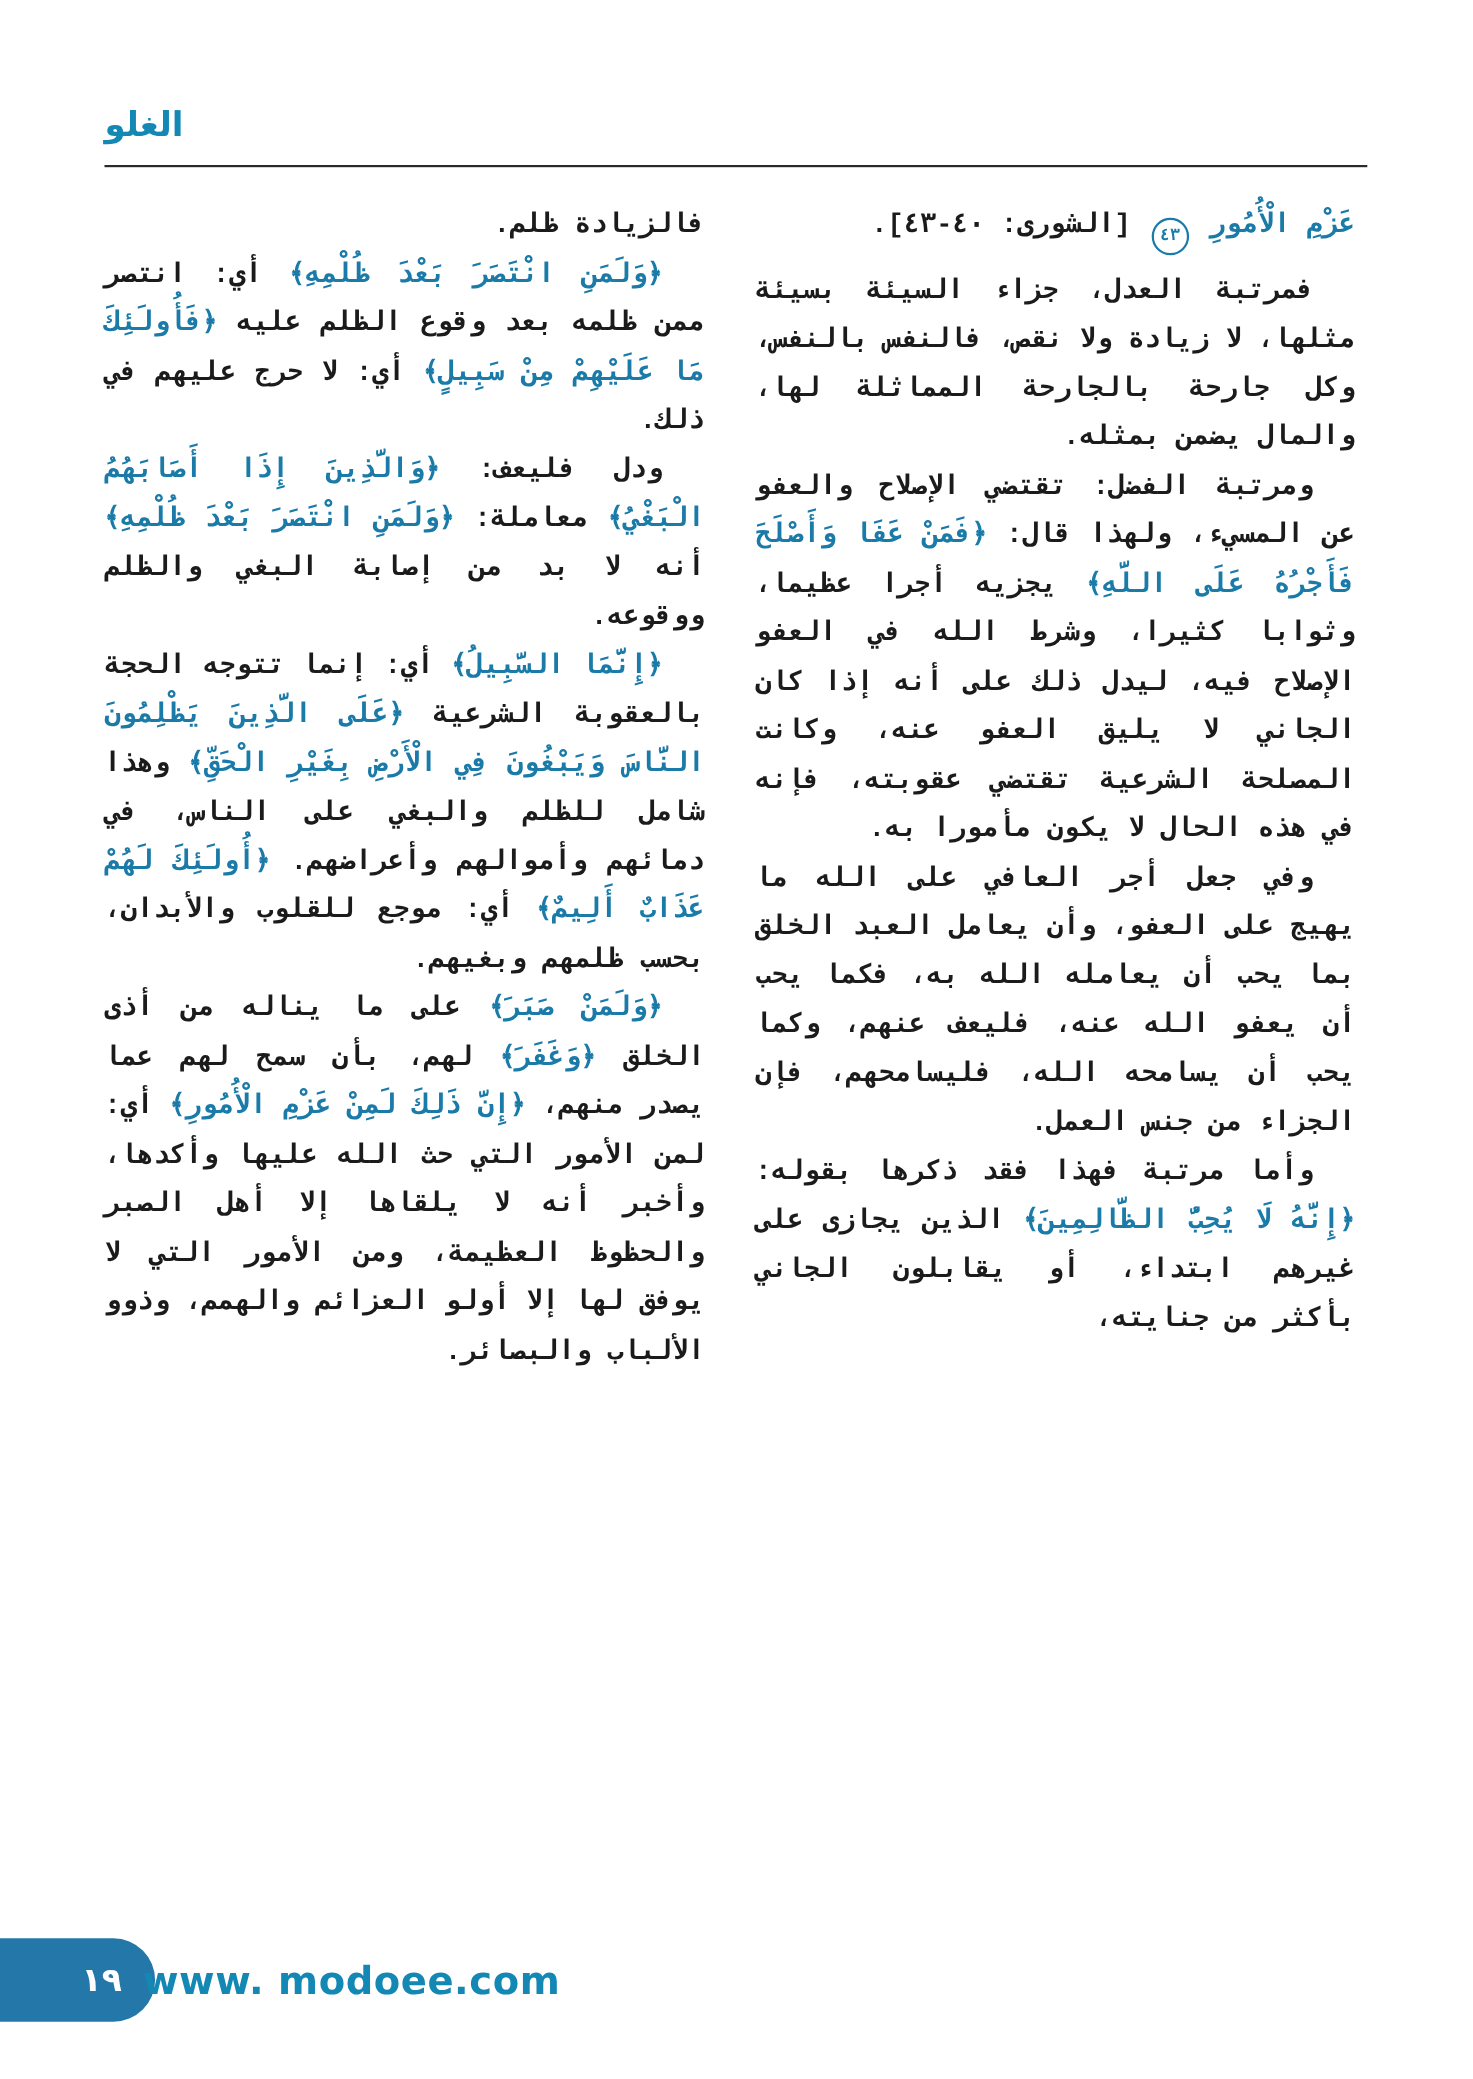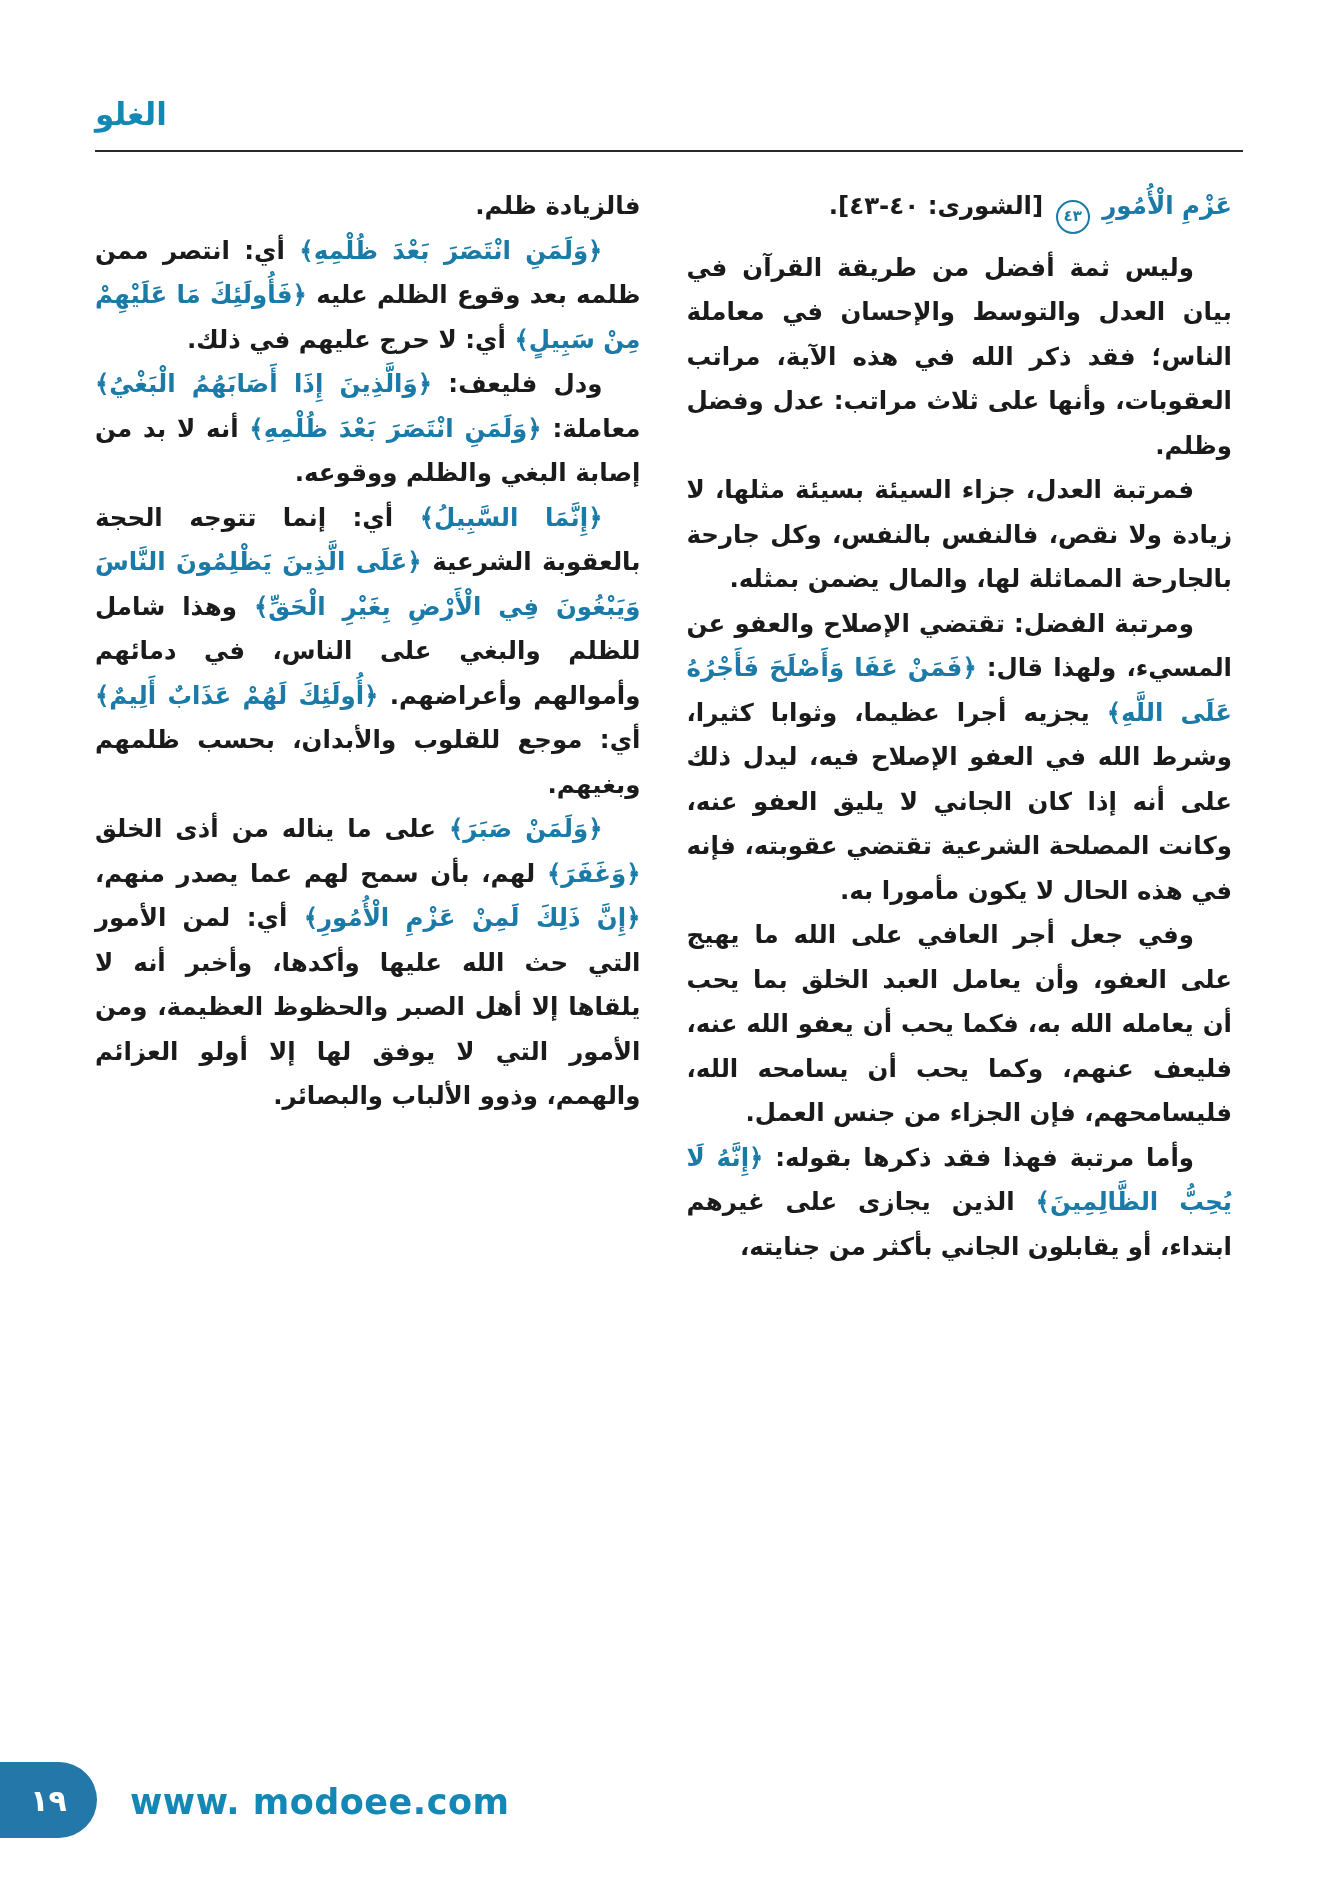--- a/index.html
+++ b/index.html
@@ -29,21 +29,21 @@
     background: var(--rule, #2a2a2a);
   }
   .columns {
     position: absolute;
     top: 184px;
     right: 107px;
     left: 95px;
     display: flex;
     gap: 46px;
   }
-  .col { flex: 1; min-width: 0; }
+  .col { flex: 1; min-width: 0; font-family: Liberation Mono, monospace; }
   .para {
     margin: 0;
     font-size: 24.5px;
     line-height: 44.5px;
     font-weight: 700;
     color: var(--ink, #1b1b1b);
     text-align: justify;
     text-indent: 38px;
   }
   .para.no-indent { text-indent: 0; }
@@ -68,20 +68,21 @@
     position: absolute;
     left: 0;
     bottom: 52px;
     width: 97px;
     height: 76px;
     background: var(--tab, #2478a9);
     border-radius: 0 38px 38px 0;
     display: flex;
     align-items: center;
     justify-content: center;
+    padding-left: 44px;
   }
   .page-tab span {
     color: #ffffff;
     font-size: 30px;
     font-weight: 700;
   }
   .site-url {
     position: absolute;
     left: 130px;
     bottom: 68px;
@@ -97,21 +98,20 @@
 
 <div class="page">
 
   <div class="running-head">الغلو</div>
 
   <div class="head-rule"></div>
 
   <main class="columns">
     <section class="col">
         <p class="para no-indent"><span class="quran">عَزْمِ الْأُمُورِ </span><span class="ayah">٤٣</span><span> [الشورى: ٤٠-٤٣].</span></p>
-        <p class="para"><span>وليس ثمة أفضل من طريقة القرآن في بيان العدل والتوسط والإحسان في معاملة الناس؛ فقد ذكر الله في هذه الآية، مراتب العقوبات، وأنها على ثلاث مراتب: عدل وفضل وظلم.</span></p>
         <p class="para"><span>فمرتبة العدل، جزاء السيئة بسيئة مثلها، لا زيادة ولا نقص، فالنفس بالنفس، وكل جارحة بالجارحة المماثلة لها، والمال يضمن بمثله.</span></p>
         <p class="para"><span>ومرتبة الفضل: تقتضي الإصلاح والعفو عن المسيء، ولهذا قال: </span><span class="quran">﴿فَمَنْ عَفَا وَأَصْلَحَ فَأَجْرُهُ عَلَى اللَّهِ﴾</span><span> يجزيه أجرا عظيما، وثوابا كثيرا، وشرط الله في العفو الإصلاح فيه، ليدل ذلك على أنه إذا كان الجاني لا يليق العفو عنه، وكانت المصلحة الشرعية تقتضي عقوبته، فإنه في هذه الحال لا يكون مأمورا به.</span></p>
         <p class="para"><span>وفي جعل أجر العافي على الله ما يهيج على العفو، وأن يعامل العبد الخلق بما يحب أن يعامله الله به، فكما يحب أن يعفو الله عنه، فليعف عنهم، وكما يحب أن يسامحه الله، فليسامحهم، فإن الجزاء من جنس العمل.</span></p>
         <p class="para"><span>وأما مرتبة فهذا فقد ذكرها بقوله: </span><span class="quran">﴿إِنَّهُ لَا يُحِبُّ الظَّالِمِينَ﴾</span><span> الذين يجازى على غيرهم ابتداء، أو يقابلون الجاني بأكثر من جنايته،</span></p>
       </section>
     <section class="col">
         <p class="para no-indent"><span>فالزيادة ظلم.</span></p>
         <p class="para"><span class="quran">﴿وَلَمَنِ انْتَصَرَ بَعْدَ ظُلْمِهِ﴾</span><span> أي: انتصر ممن ظلمه بعد وقوع الظلم عليه </span><span class="quran">﴿فَأُولَئِكَ مَا عَلَيْهِمْ مِنْ سَبِيلٍ﴾</span><span> أي: لا حرج عليهم في ذلك.</span></p>
         <p class="para"><span>ودل فليعف: </span><span class="quran">﴿وَالَّذِينَ إِذَا أَصَابَهُمُ الْبَغْيُ﴾</span><span> معاملة: </span><span class="quran">﴿وَلَمَنِ انْتَصَرَ بَعْدَ ظُلْمِهِ﴾</span><span> أنه لا بد من إصابة البغي والظلم ووقوعه.</span></p>
         <p class="para"><span class="quran">﴿إِنَّمَا السَّبِيلُ﴾</span><span> أي: إنما تتوجه الحجة بالعقوبة الشرعية </span><span class="quran">﴿عَلَى الَّذِينَ يَظْلِمُونَ النَّاسَ وَيَبْغُونَ فِي الْأَرْضِ بِغَيْرِ الْحَقِّ﴾</span><span> وهذا شامل للظلم والبغي على الناس، في دمائهم وأموالهم وأعراضهم. </span><span class="quran">﴿أُولَئِكَ لَهُمْ عَذَابٌ أَلِيمٌ﴾</span><span> أي: موجع للقلوب والأبدان، بحسب ظلمهم وبغيهم.</span></p>

